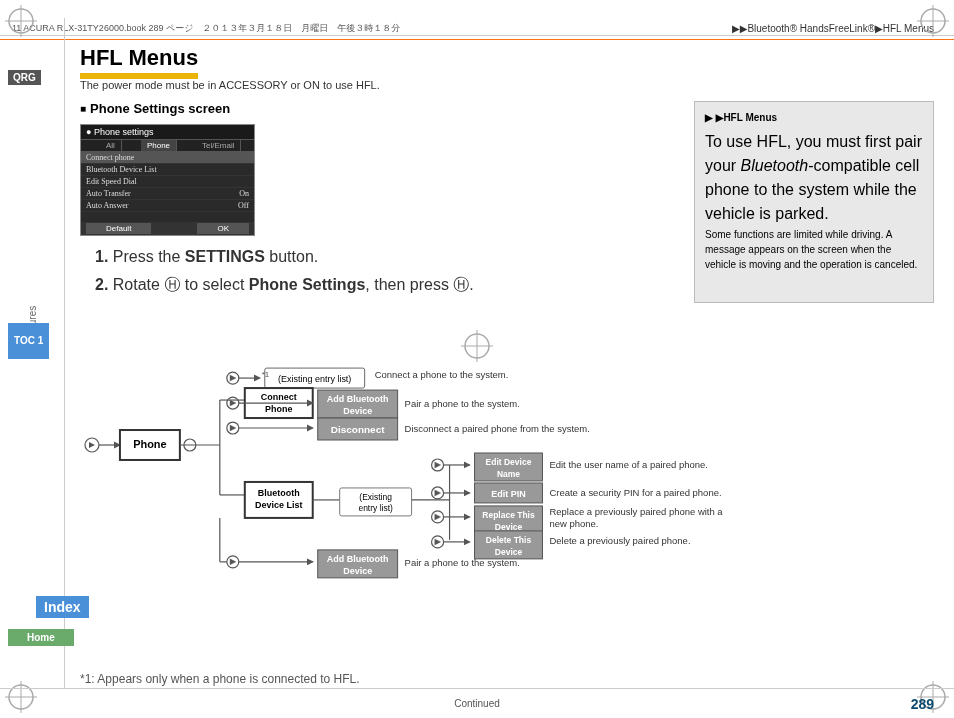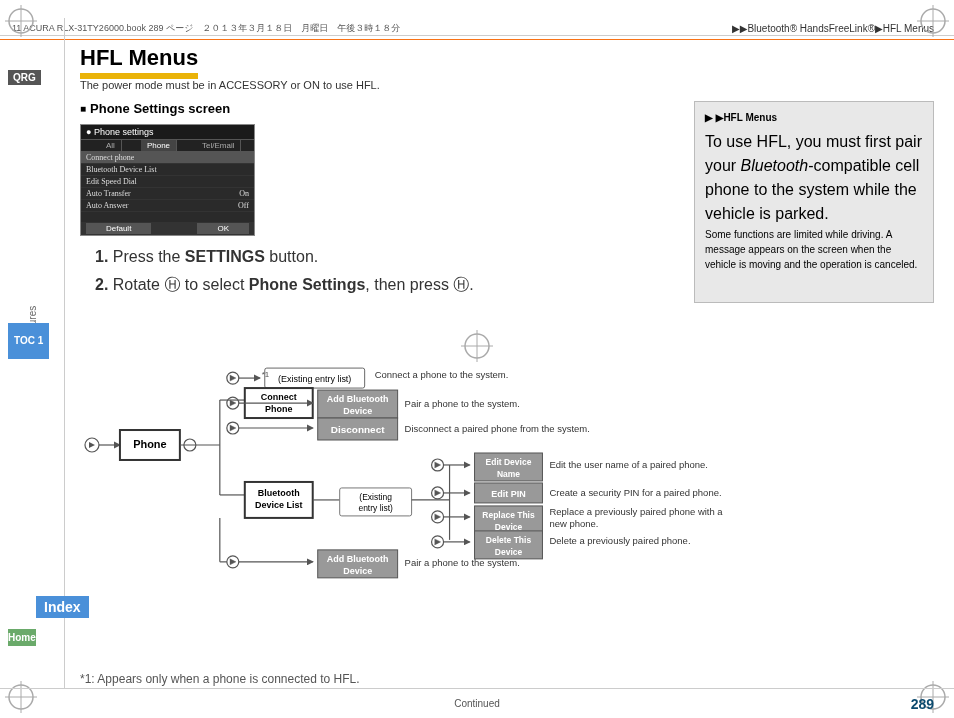--- a/index.html
+++ b/index.html
@@ -311,21 +311,21 @@
 
   <div style="position:absolute; top:45%; left:0; width:65px; display:flex; justify-content:center;">
     <span style="transform:rotate(-90deg); white-space:nowrap; font-size:10px; color:#666; display:inline-block;">Features</span>
   </div>
 
   <div style="position:absolute; top:305px; left:8px; background:#4a90d9; color:#fff; font-size:10px; font-weight:bold; padding:12px 6px; line-height:1.2;">
     <div>TOC 1</div>
   </div>
 
   <div style="position:absolute; bottom:70px; left:8px; background:#4a90d9; color:#fff; font-size:14px; font-weight:bold; padding:3px 8px;margin-left:28px;">Index</div>
-  <div style="position:absolute; bottom:42px; left:8px; background:#6aaa6a; color:#fff; font-size:10px; font-weight:bold; padding:3px 0;">Home</div>
+  <div style="position:absolute; bottom:42px; left:8px; background:#6aaa6a; color:#fff; font-size:10px; font-weight:bold; padding:3px 19px;">Home</div>
 </div>
 
 <div class="main-content">
 
   
   <div class="page-title">HFL Menus</div>
 
   
   <div class="intro-text">The power mode must be in ACCESSORY or ON to use HFL.</div>
 

